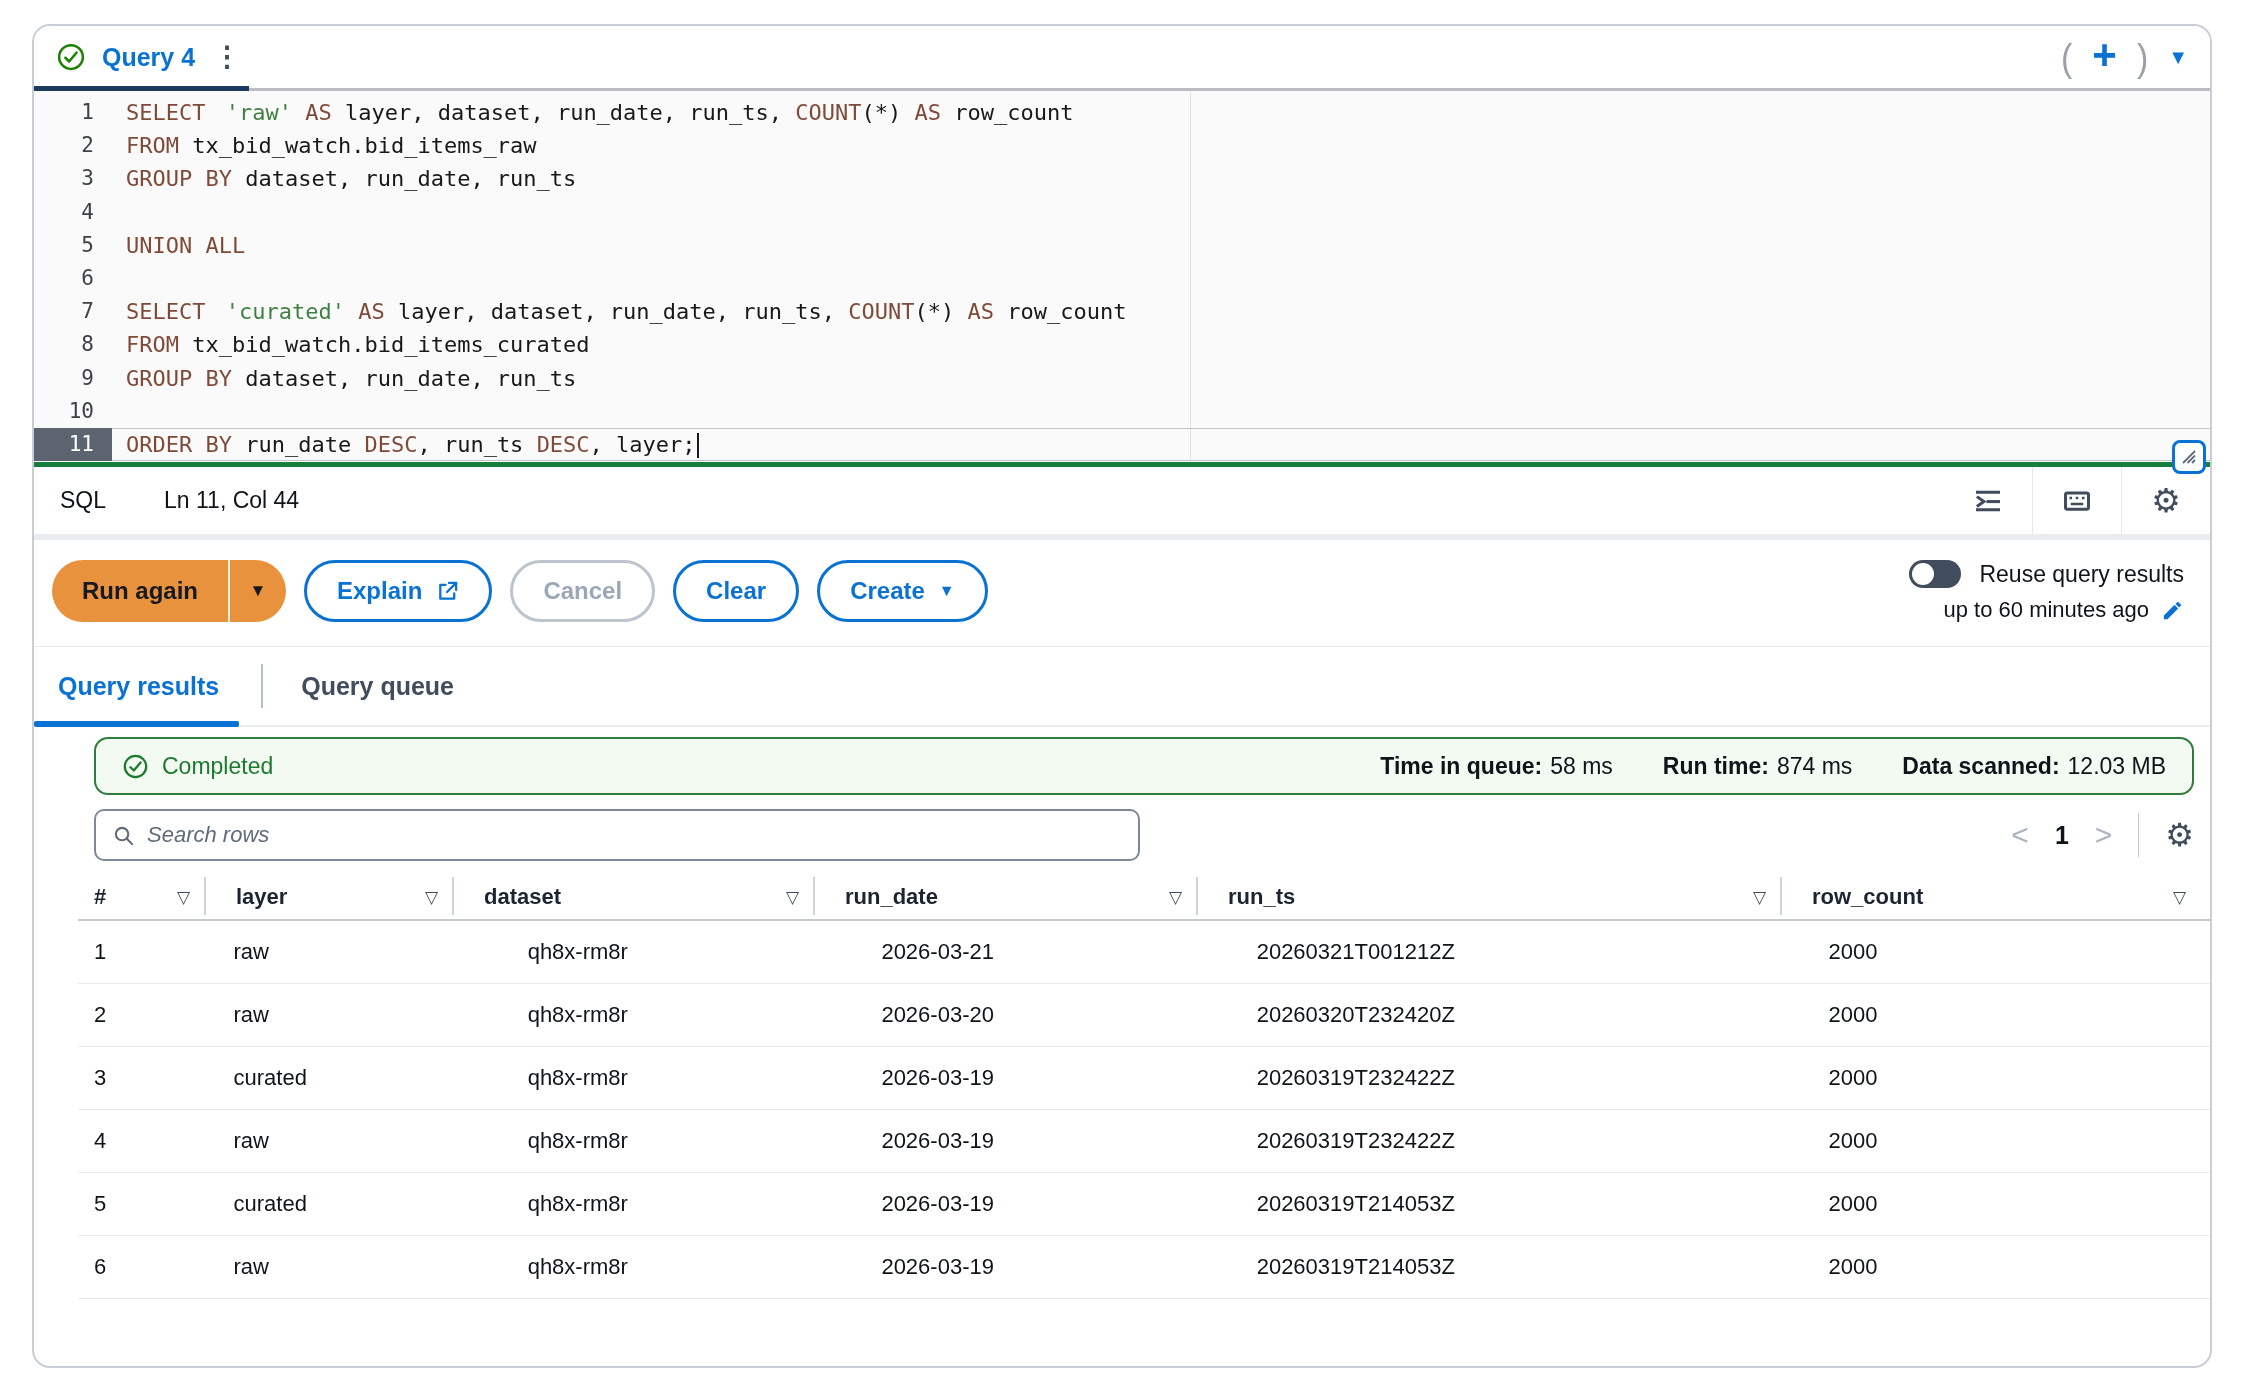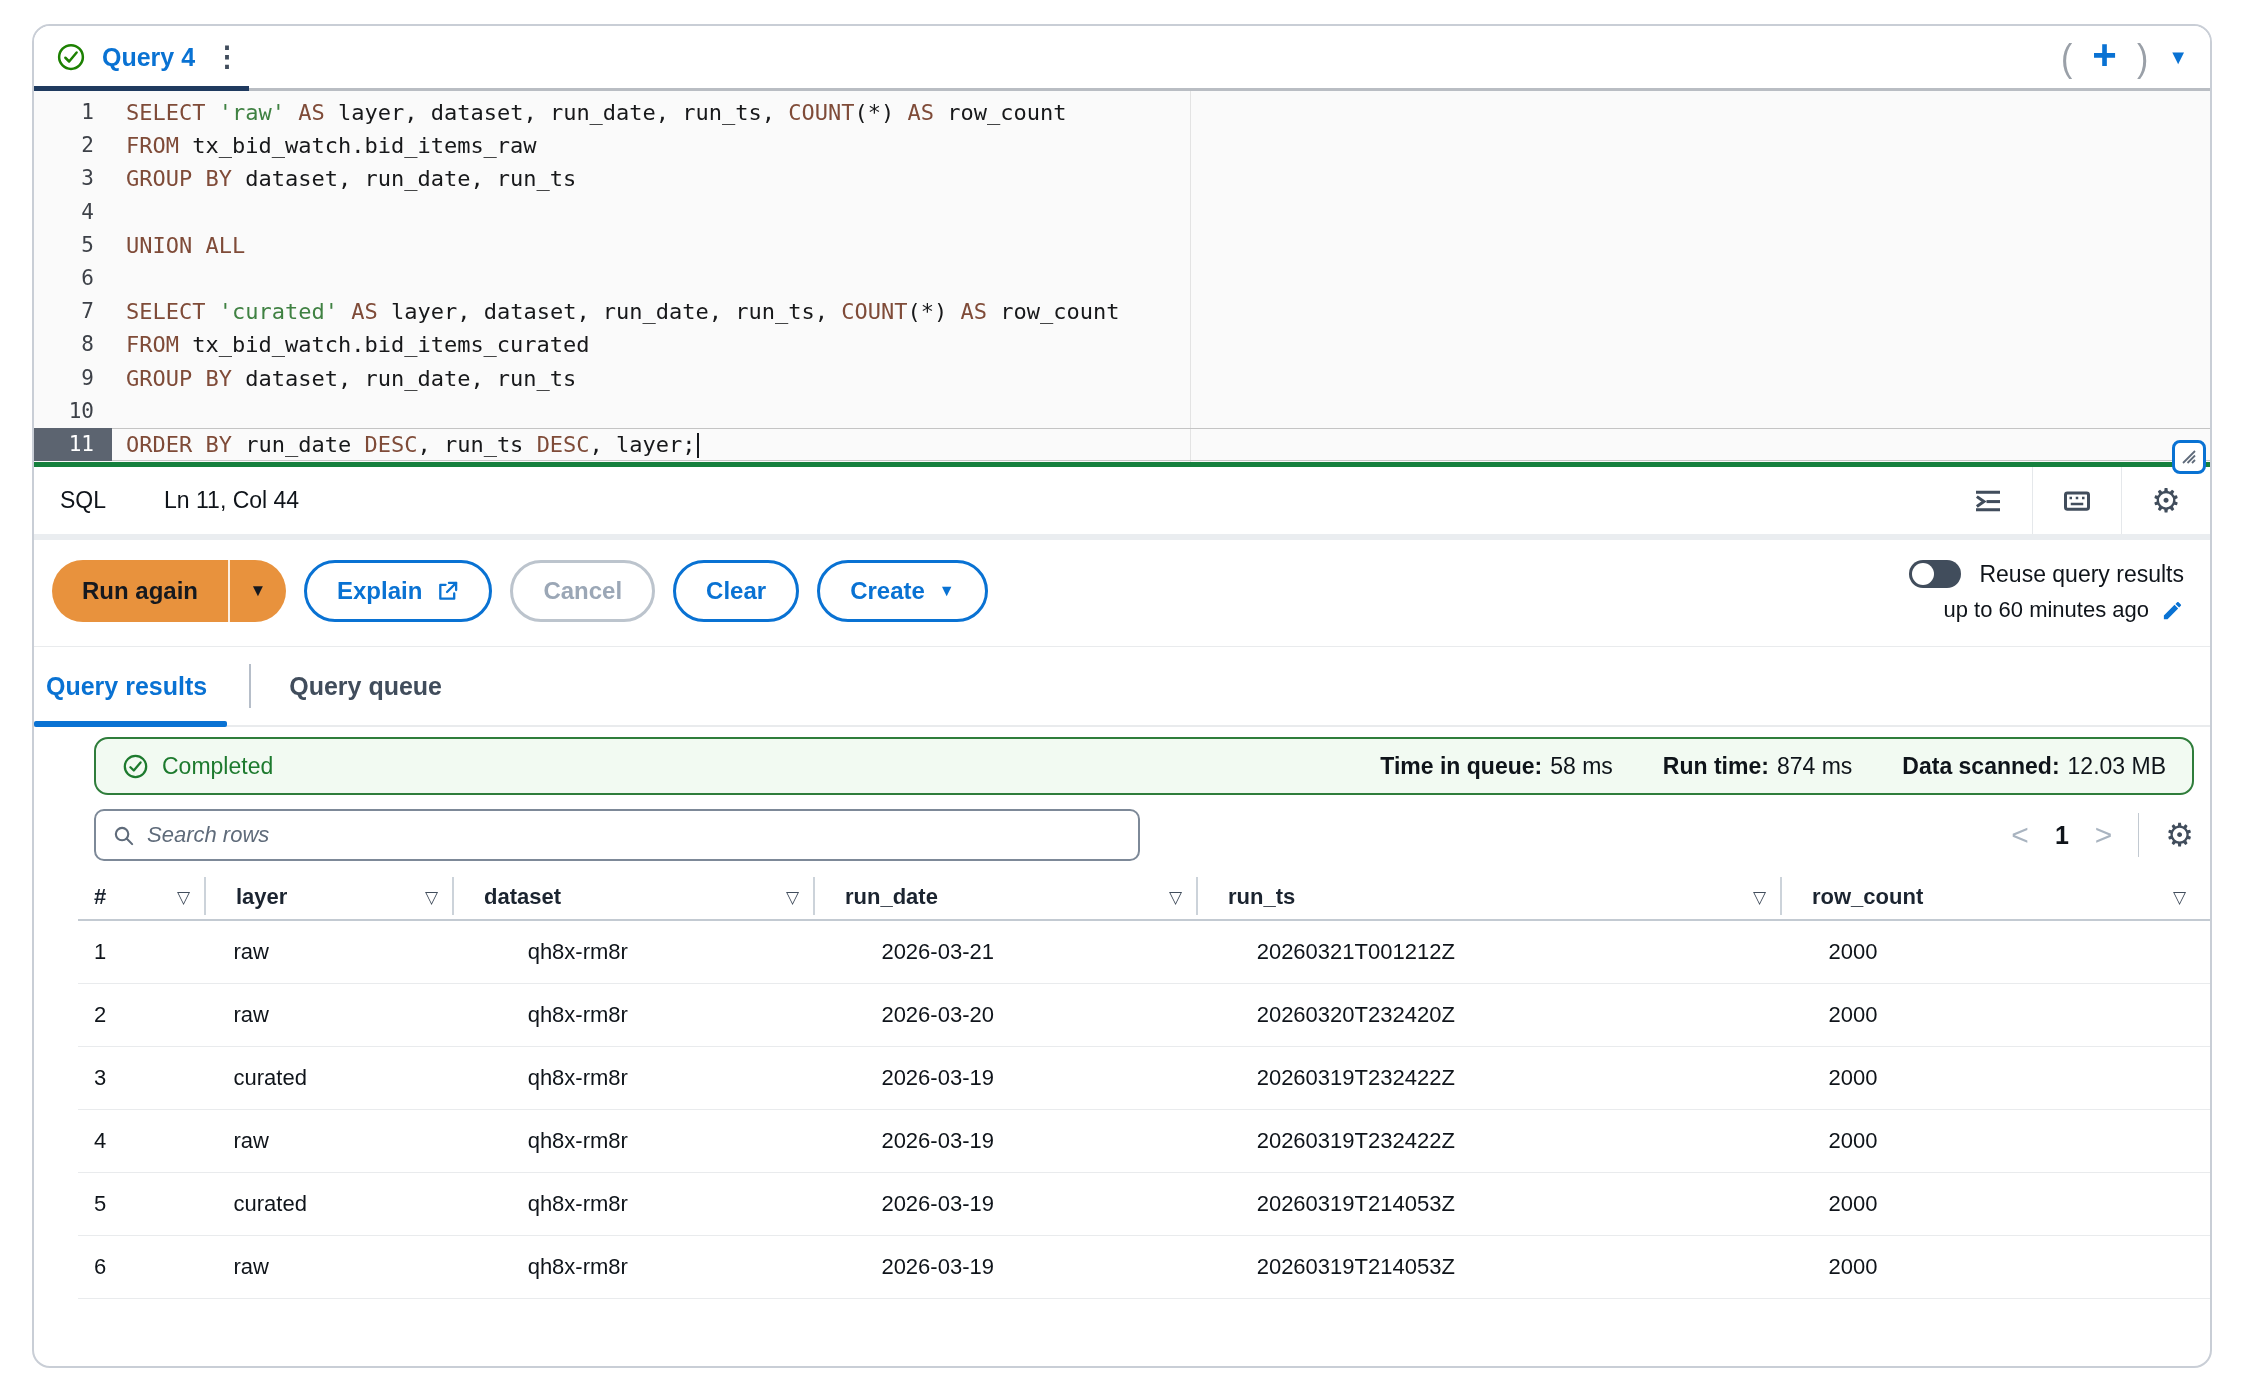--- a/index.html
+++ b/index.html
@@ -24,21 +24,21 @@
   .plus{font-size:42px;color:#0972d3;font-weight:600;line-height:1;margin-top:-5px;}
   .tabs-caret{font-size:20px;color:#0972d3;}
   
   .editor{position:relative;flex:0 0 371px;background:#fafafa;font-family:"DejaVu Sans Mono",monospace;
     font-size:22px;padding-top:5px;box-sizing:border-box;}
   .print-margin{position:absolute;left:1156px;top:0;bottom:0;width:1px;background:#e3e3e3;}
   .code-line{display:flex;height:33.2px;line-height:33.2px;position:relative;}
   .gutter{flex:0 0 60px;padding-right:18px;text-align:right;color:#3d4148;font-size:21px;}
   .code{flex:1;padding-left:14px;color:#17181a;white-space:pre;position:relative;z-index:1;box-sizing:border-box;}
   .tok-kw{color:#7f4b38;}
-  .tok-str{color:#3f8142;}
+  .tok-str{color:#3f8142;margin-left:7px;}
   .tok-pl{color:#17181a;}
   .code-line.active .gutter{background:#5c6470;color:#fff;}
   .code-line.active .code{border-top:1px solid #c4c4c4;border-bottom:1px solid #c4c4c4;line-height:31.2px;}
   .caret{display:inline-block;width:2px;height:25px;background:#15181c;vertical-align:middle;margin-left:1px;}
   .resize-handle{position:absolute;right:4px;bottom:-12px;width:34px;height:34px;background:#fff;
     border:3px solid #0972d3;border-radius:8px;z-index:6;display:flex;align-items:center;justify-content:center;box-sizing:border-box;}
   
   .statusbar{flex:0 0 72px;display:flex;align-items:center;background:#fff;border-top:5px solid #15803d;box-sizing:border-box;}
   .sb-lang{margin-left:26px;font-size:23px;}
   .sb-pos{margin-left:58px;font-size:23px;}
@@ -61,21 +61,21 @@
   .btn-caret{font-size:16px;}
   .reuse{margin-left:auto;display:flex;flex-direction:column;align-items:flex-end;gap:9px;padding-right:4px;}
   .reuse-top{display:flex;align-items:center;gap:18px;font-size:23px;color:#0f141a;}
   .toggle{width:52px;height:28px;border-radius:14px;background:#414d5c;position:relative;cursor:pointer;}
   .toggle::after{content:"";position:absolute;left:3px;top:3px;width:22px;height:22px;border-radius:50%;background:#fff;}
   .reuse-sub{display:flex;align-items:center;gap:12px;font-size:22px;color:#0f141a;}
   .thin-divider{flex:0 0 1px;background:#e9ebed;}
   
   .rtabs{flex:0 0 80px;display:flex;align-items:center;border-bottom:2px solid #e9ebed;box-sizing:border-box;}
   .rtab{position:relative;height:100%;display:flex;align-items:center;font-size:25px;font-weight:700;cursor:pointer;}
-  .rtab.active{color:#0972d3;padding:0 42px 0 12px;}
+  .rtab.active{color:#0972d3;padding:0 42px 0 24px;}
   .rtab.active::after{content:"";position:absolute;left:0;right:22px;bottom:-2px;height:6px;background:#0972d3;border-radius:2px;}
   .rtab-sep{width:2px;height:44px;background:#b6bec9;}
   .rtab.other{color:#414d5c;padding:0 38px;}
   
   .results{flex:1;display:flex;flex-direction:column;overflow:hidden;padding-top:10px;padding-left:44px;}
   .banner{flex:0 0 58px;margin:0 16px;border:2px solid #2f7d3b;background:#f2faf2;border-radius:14px;
     display:flex;align-items:center;padding:0 26px;box-sizing:border-box;}
   .banner-state{display:flex;align-items:center;gap:13px;color:#1d7a2e;font-size:23px;}
   .banner-stats{margin-left:auto;display:flex;gap:50px;font-size:23px;color:#0f141a;}
   .stat b{margin-right:8px;}

